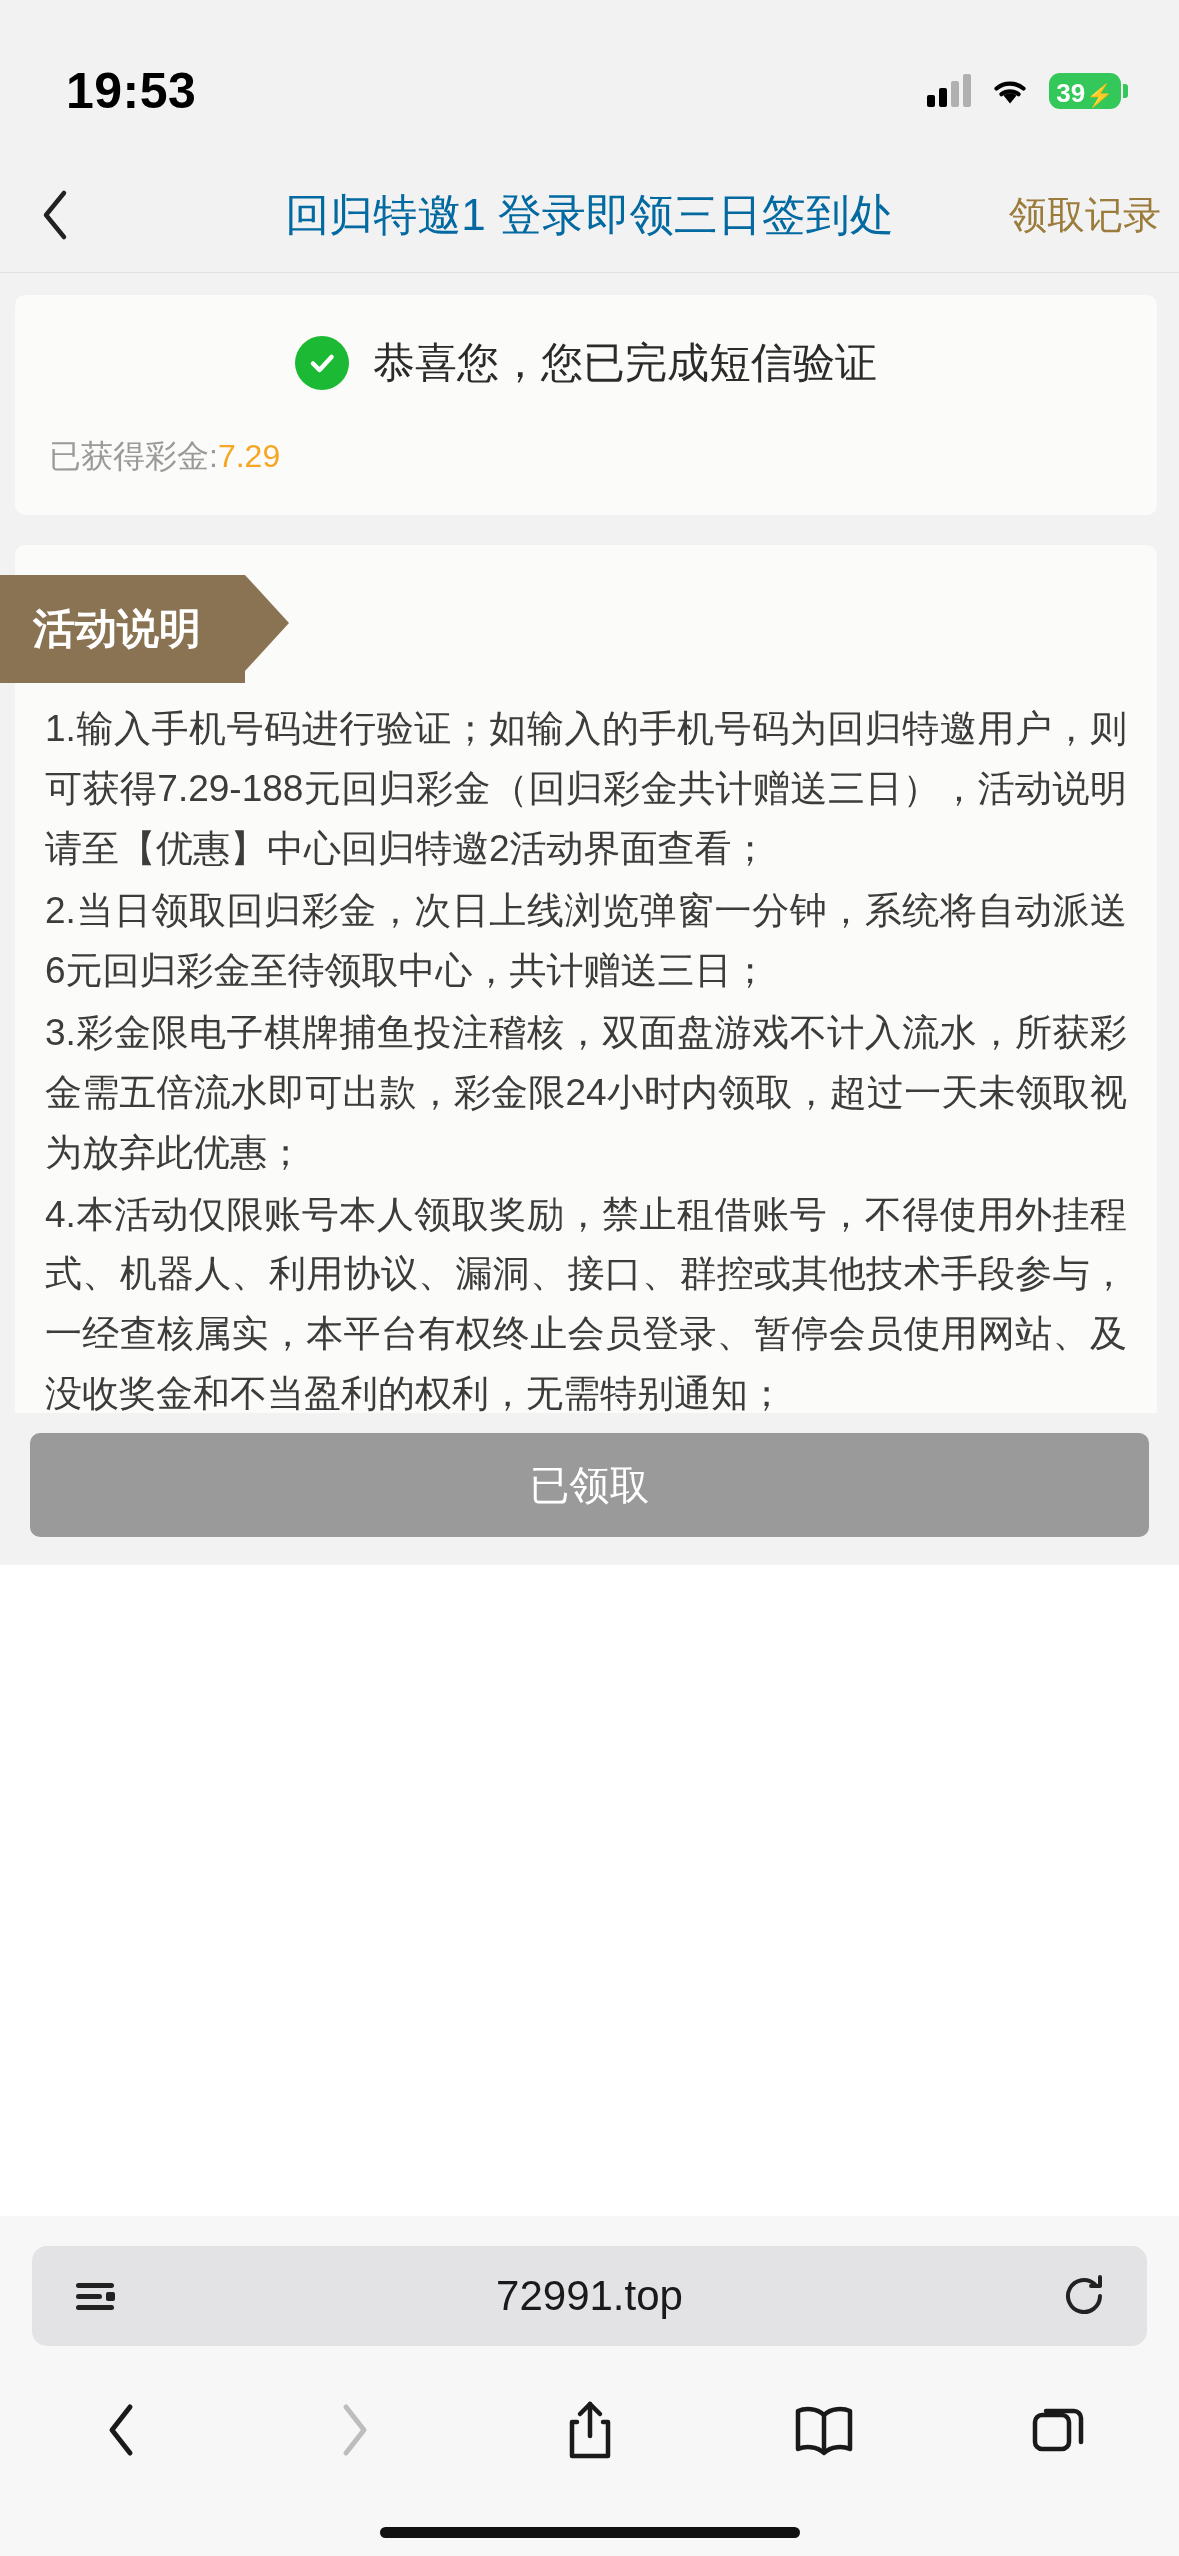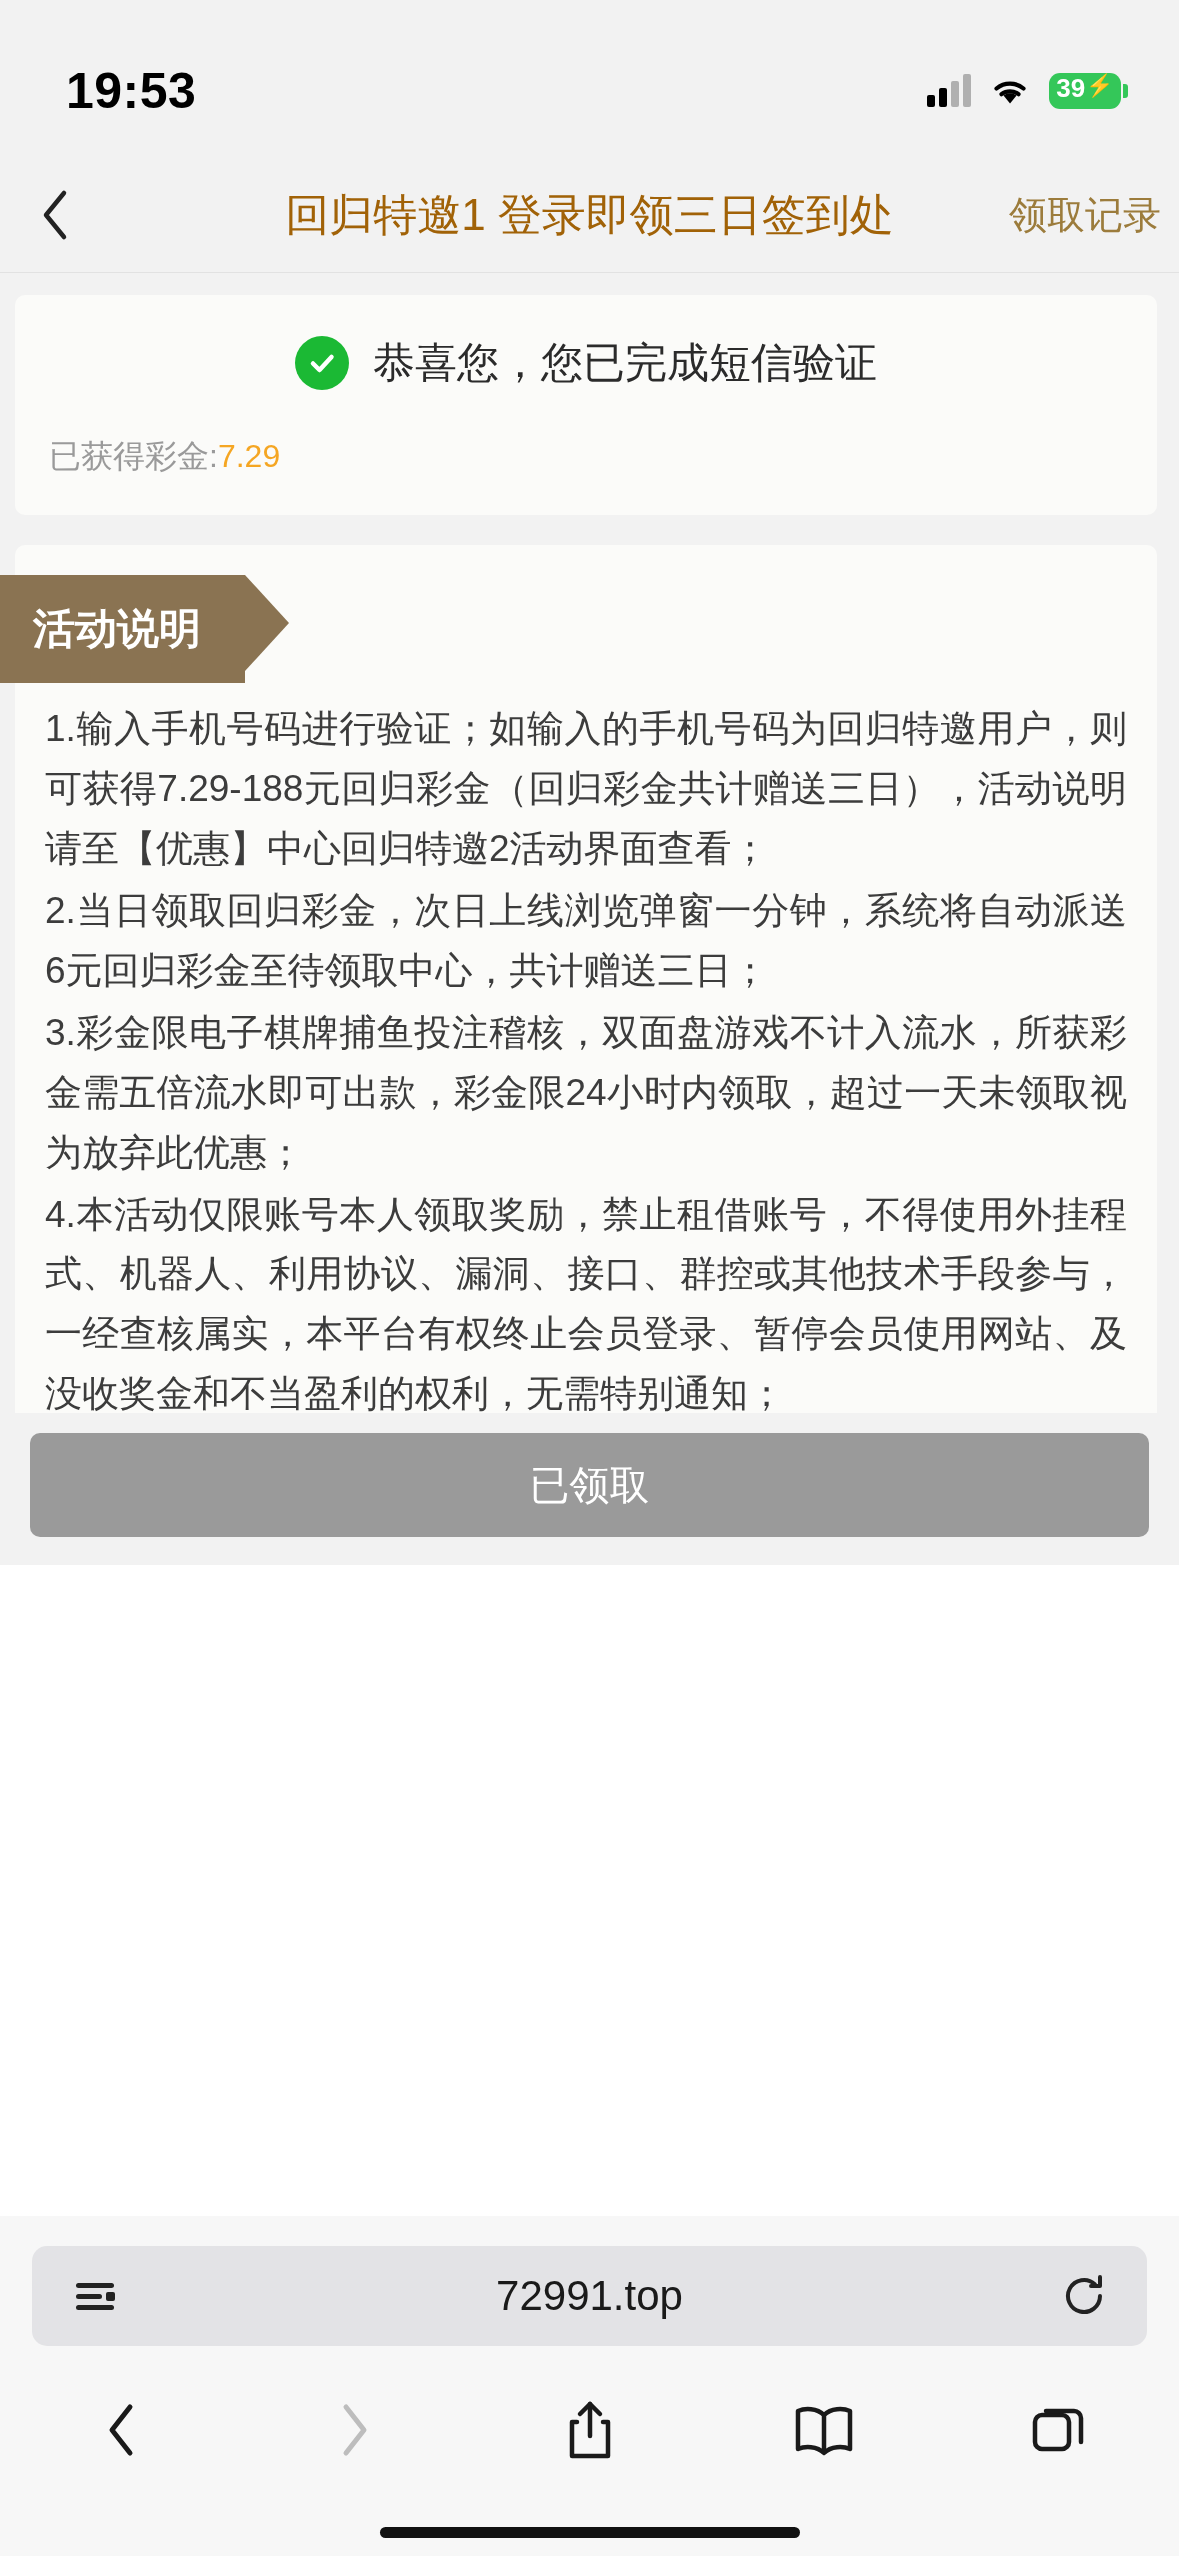--- a/index.html
+++ b/index.html
@@ -43,21 +43,21 @@
   .signal i { display: block; width: 8px; background: #000; border-radius: 2px; }
   .signal i:nth-child(1) { height: 12px; }
   .signal i:nth-child(2) { height: 19px; }
   .signal i:nth-child(3) { height: 26px; background: #b0b0b0; }
   .signal i:nth-child(4) { height: 33px; background: #b0b0b0; }
   .wifi-icon { width: 42px; height: 32px; }
   .battery {
     width: 72px; height: 36px;
     background: #34c759;
     border-radius: 11px;
-    display: flex; align-items: flex-start; justify-content: center;
+    display: flex; align-items: flex-end; justify-content: center;
     position: relative;
     color: #fff; font-size: 26px; font-weight: 600;
   }
   .battery:after {
     content: ""; position: absolute; right: -7px; top: 11px;
     width: 5px; height: 14px; background: #34c759; border-radius: 0 3px 3px 0;
   }
   .battery .bolt { font-size: 22px; margin-left: 1px; }
 
   
@@ -73,21 +73,21 @@
     width: 110px;
     display: flex; align-items: center; justify-content: center;
     height: 100%;
   }
   .nav-back svg { display: block; }
   .nav-title {
     position: absolute;
     left: 0; right: 0;
     text-align: center;
     font-size: 44px;
-    color: #a16207;
+    color: #0369a1;
     font-weight: 500;
     pointer-events: none;
   }
   .nav-action {
     margin-left: auto;
     margin-right: 18px;
     font-size: 38px;
     color: #9c7c3c;
     z-index: 2;
   }

